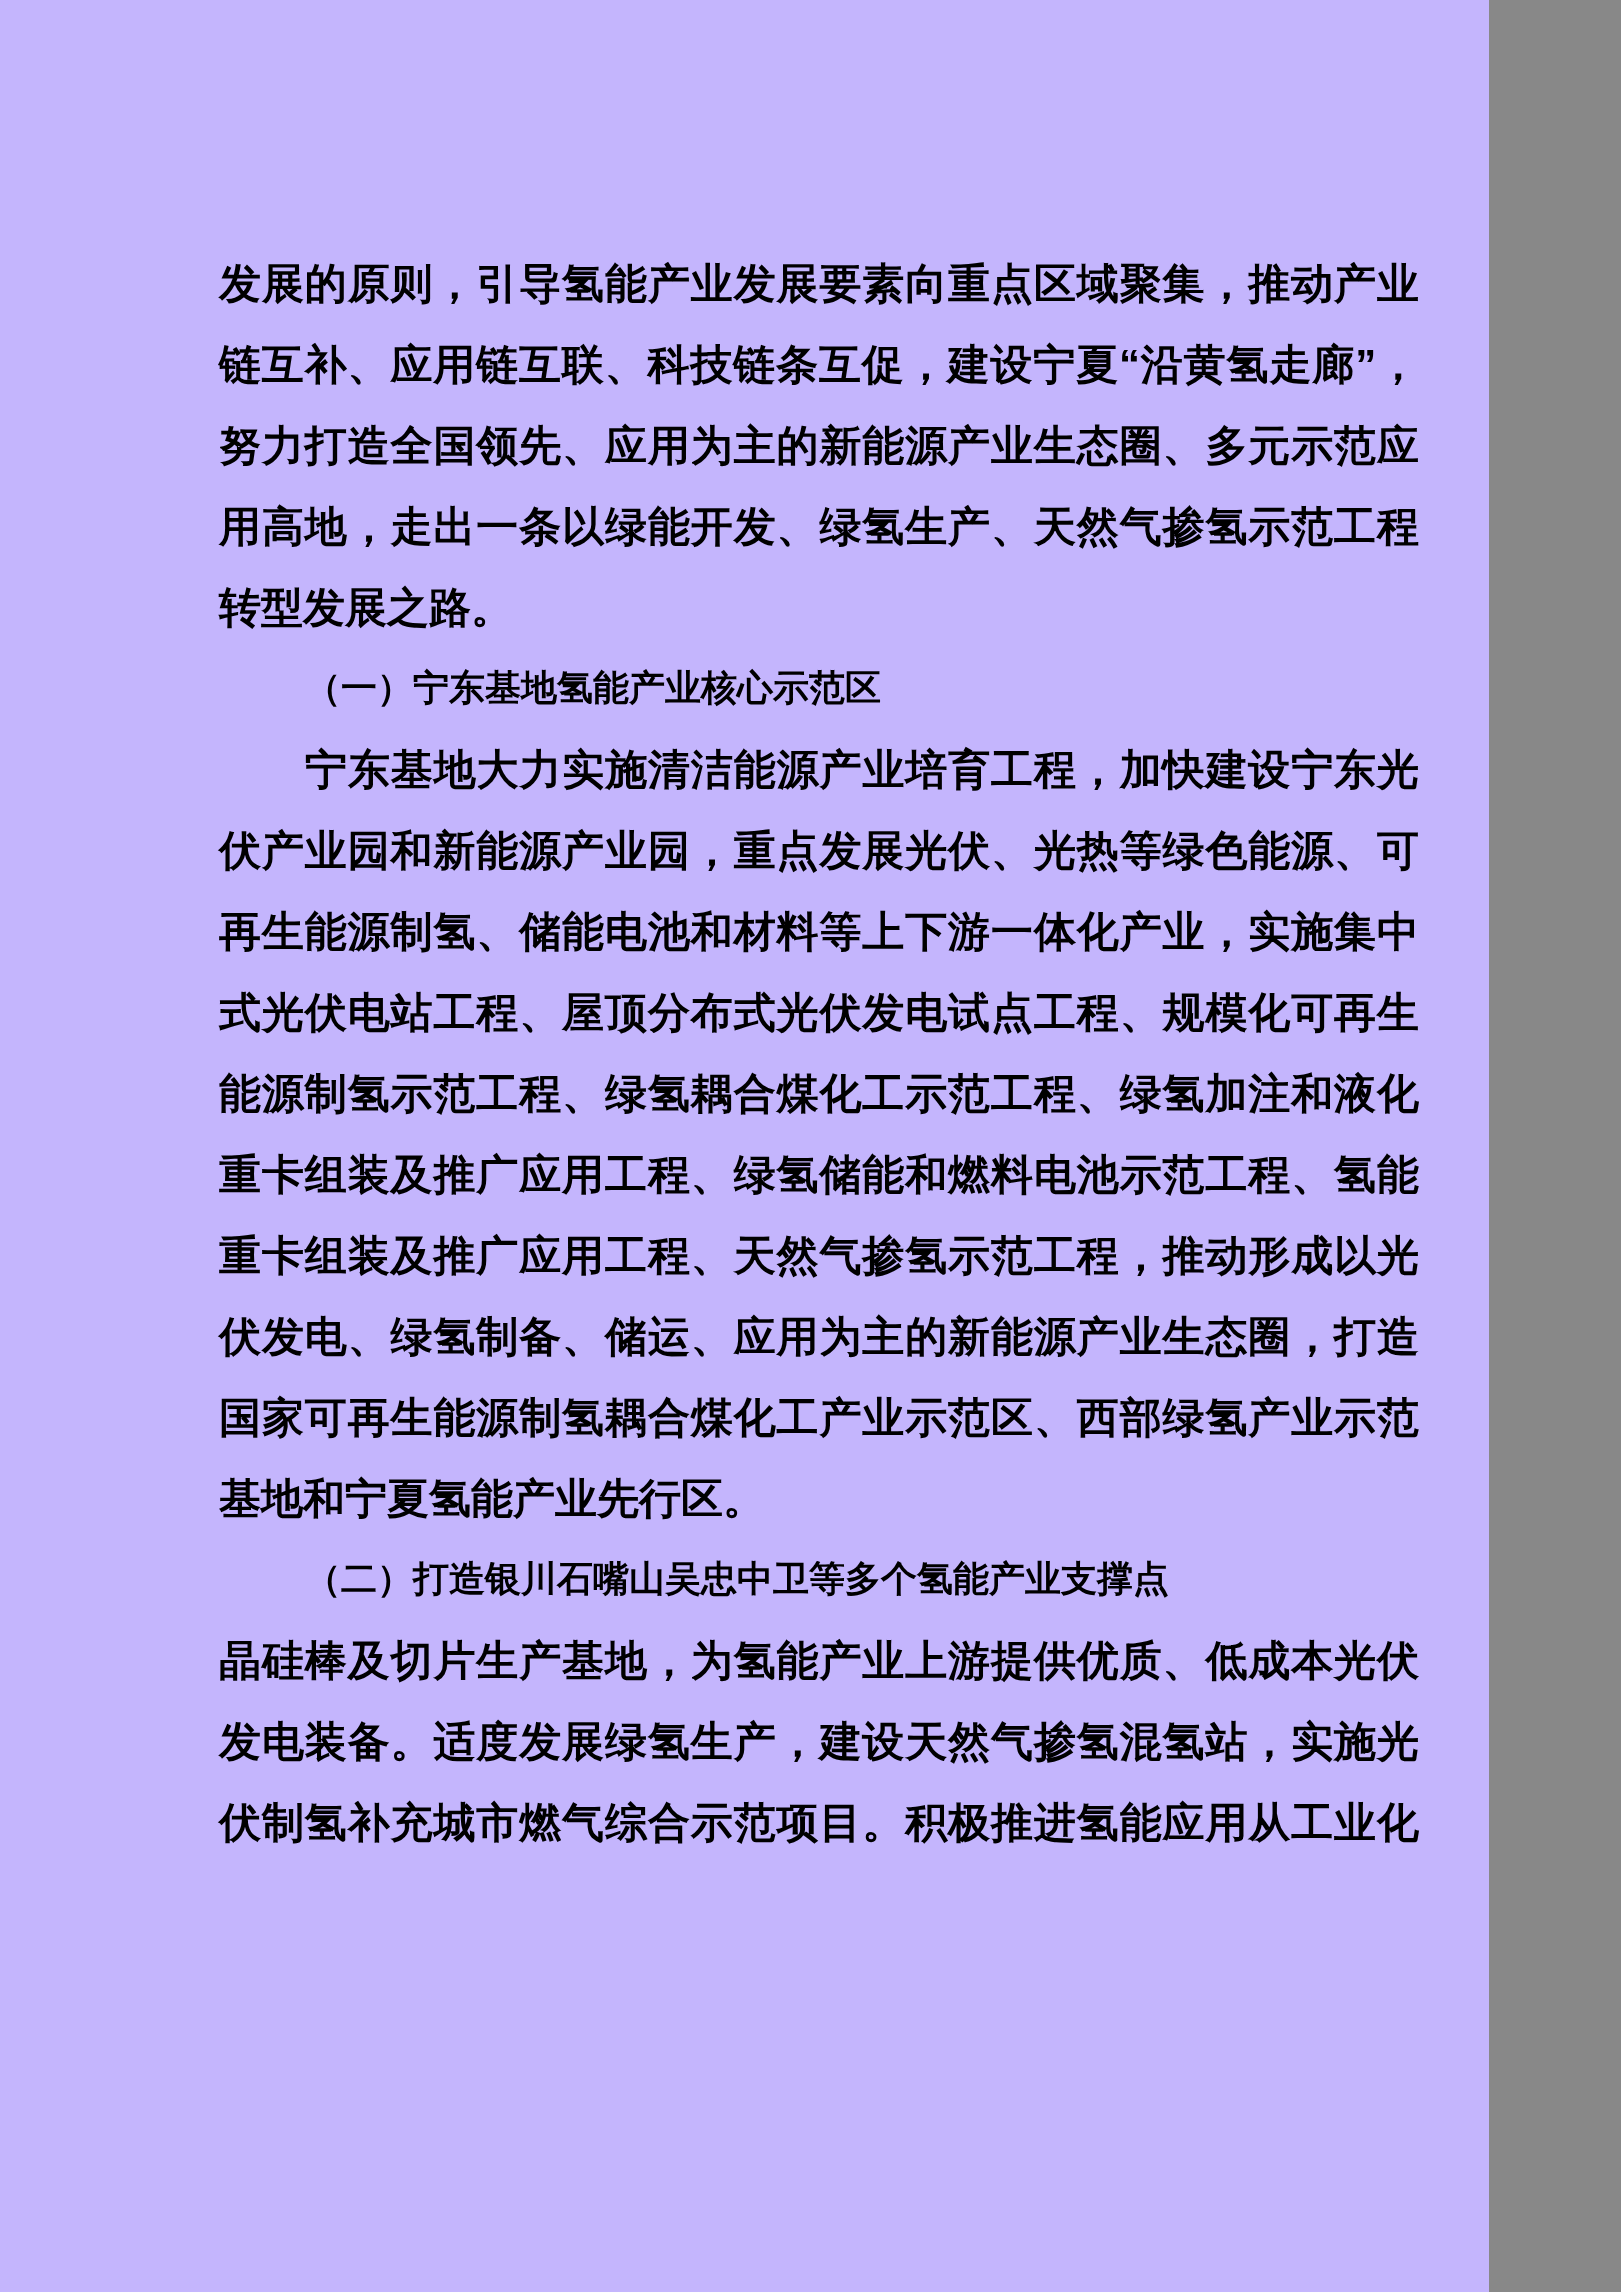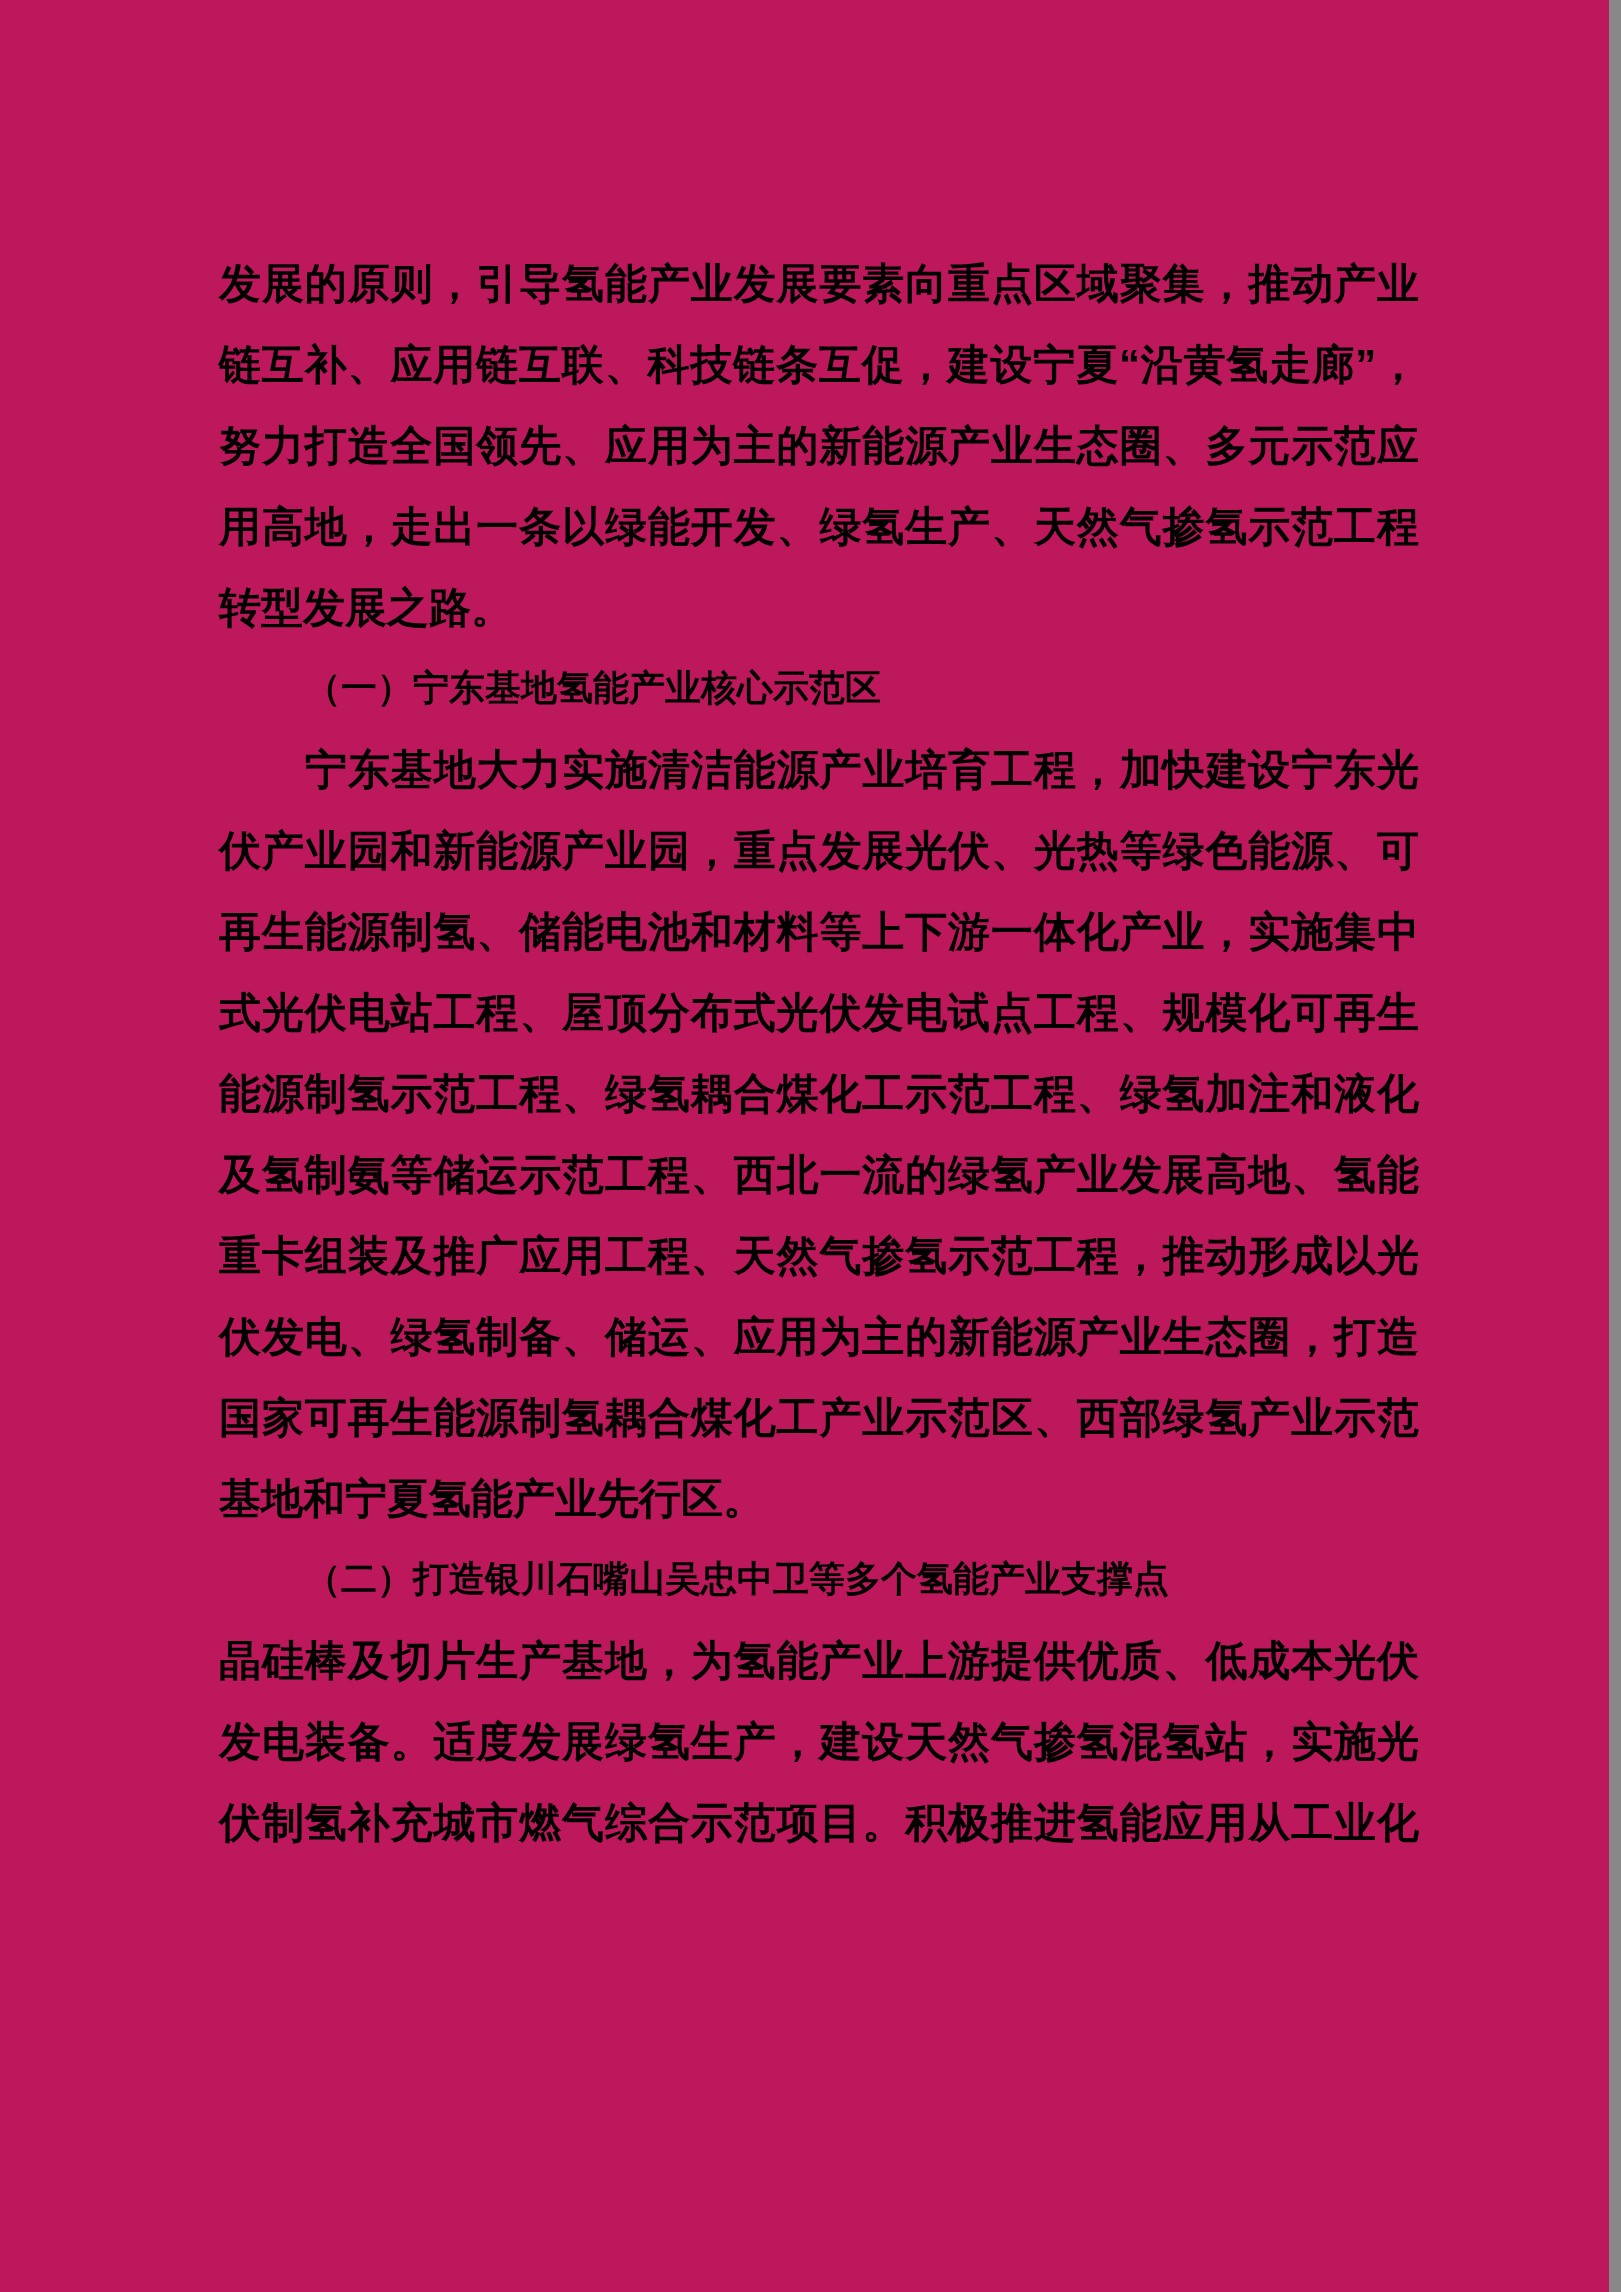--- a/index.html
+++ b/index.html
@@ -2,23 +2,23 @@
 <html><head>
 <meta charset="utf-8">
 <style>
   html, body {
     margin: 0;
     padding: 0;
     background: #888888;
   }
   .page {
     position: relative;
-    width: 1609px;
+    width: 1489px;
     height: 2293px;
-    background: #be185d;
+    background: #c4b5fd;
     overflow: hidden;
     font-family: "Liberation Sans", sans-serif;
   }
   .text-block {
     position: absolute;
     left: 219px;
     top: 243px;
     width: 1200px;
   }
   .line {
@@ -64,21 +64,21 @@
     <div class="line justify">用高地，走出一条以绿能开发、绿氢生产、天然气掺氢示范工程</div>
     <div class="line left">转型发展之路。</div>
 
     <div class="line heading indent left">（一）宁东基地氢能产业核心示范区</div>
 
     <div class="line justify indent">宁东基地大力实施清洁能源产业培育工程，加快建设宁东光</div>
     <div class="line justify">伏产业园和新能源产业园，重点发展光伏、光热等绿色能源、可</div>
     <div class="line justify">再生能源制氢、储能电池和材料等上下游一体化产业，实施集中</div>
     <div class="line justify">式光伏电站工程、屋顶分布式光伏发电试点工程、规模化可再生</div>
     <div class="line justify">能源制氢示范工程、绿氢耦合煤化工示范工程、绿氢加注和液化</div>
-    <div class="line justify">及氢制氨等储运示范工程、西北一流的绿氢产业发展高地、氢能</div>
+    <div class="line justify">重卡组装及推广应用工程、绿氢储能和燃料电池示范工程、氢能</div>
     <div class="line justify">重卡组装及推广应用工程、天然气掺氢示范工程，推动形成以光</div>
     <div class="line justify">伏发电、绿氢制备、储运、应用为主的新能源产业生态圈，打造</div>
     <div class="line justify">国家可再生能源制氢耦合煤化工产业示范区、西部绿氢产业示范</div>
     <div class="line left">基地和宁夏氢能产业先行区。</div>
 
     <div class="line heading indent left">（二）打造银川石嘴山吴忠中卫等多个氢能产业支撑点</div>
 
     <div class="line justify">晶硅棒及切片生产基地，为氢能产业上游提供优质、低成本光伏</div>
     <div class="line justify">发电装备。适度发展绿氢生产，建设天然气掺氢混氢站，实施光</div>
     <div class="line justify">伏制氢补充城市燃气综合示范项目。积极推进氢能应用从工业化</div>

